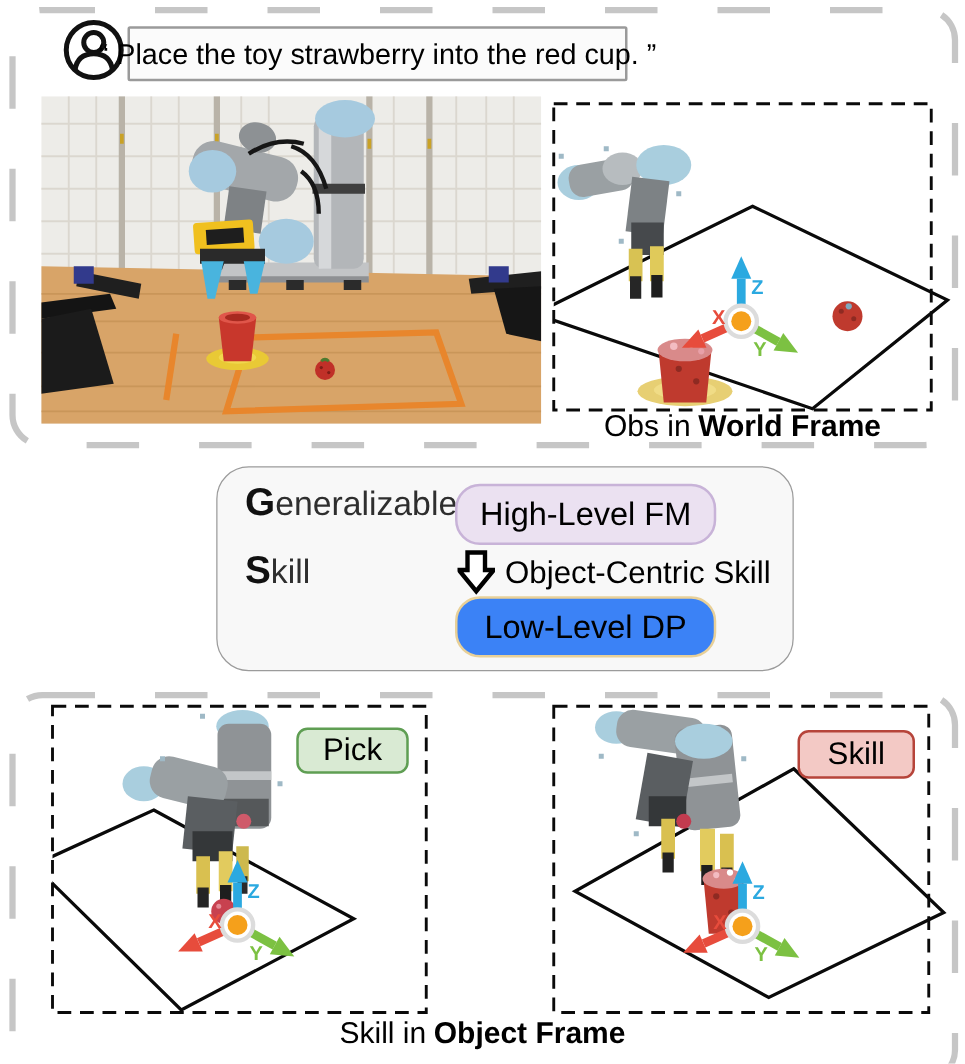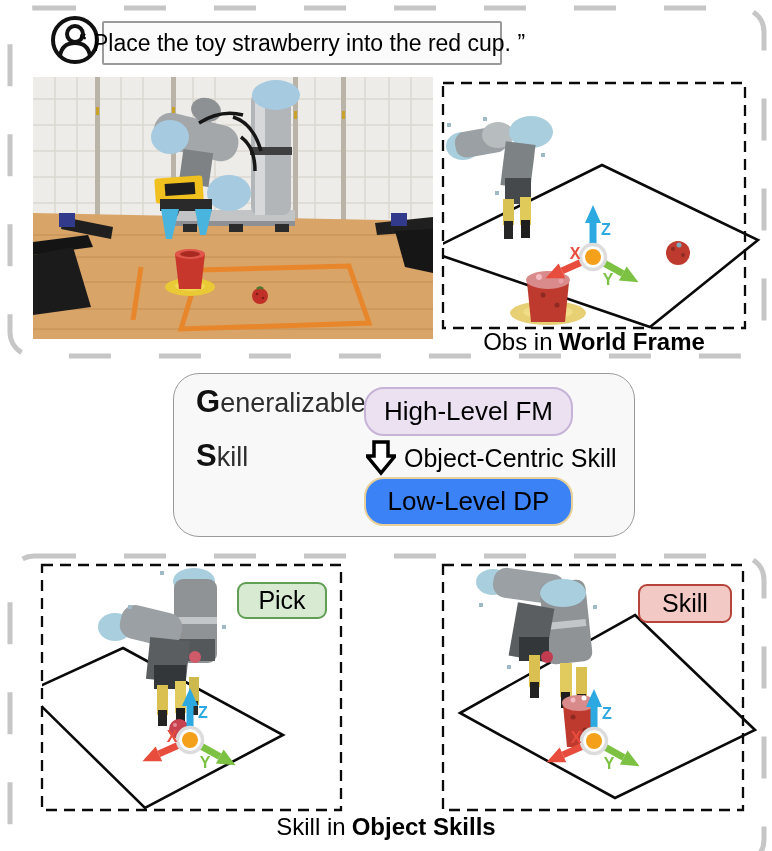--- a/index.html
+++ b/index.html
@@ -362,16 +362,16 @@
       <text x="-18" y="2" text-anchor="middle" font-size="16" font-weight="bold" fill="#e74c3c">X</text>
       <text x="15" y="28" text-anchor="middle" font-size="16" font-weight="bold" fill="#7cc142">Y</text>
       <text x="8" y="-22" font-size="16" font-weight="bold" fill="#2ba9e0">Z</text>
     </g>
   </svg>
   <div class="badge" id="place-badge">
     <span>Skill</span>
   </div>
 
   <div class="abs cap" style="left:0;top:813px;width:772px">
-    <span>Skill in</span><span class="bold">Object Skills</span>
+    <span>Skill in</span><span class="bold">Object Frame</span>
   </div>
 
 </div>
 
 </body></html>

